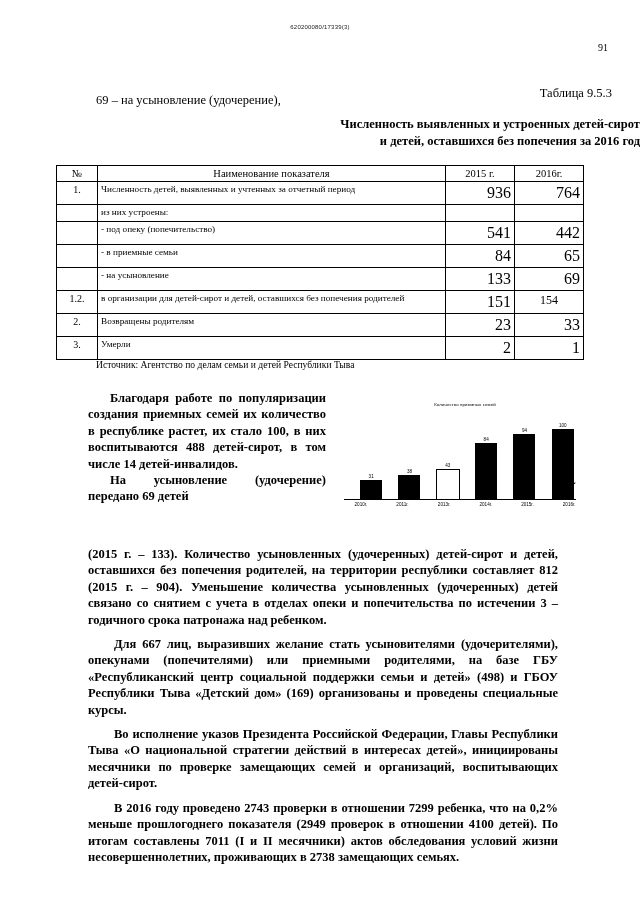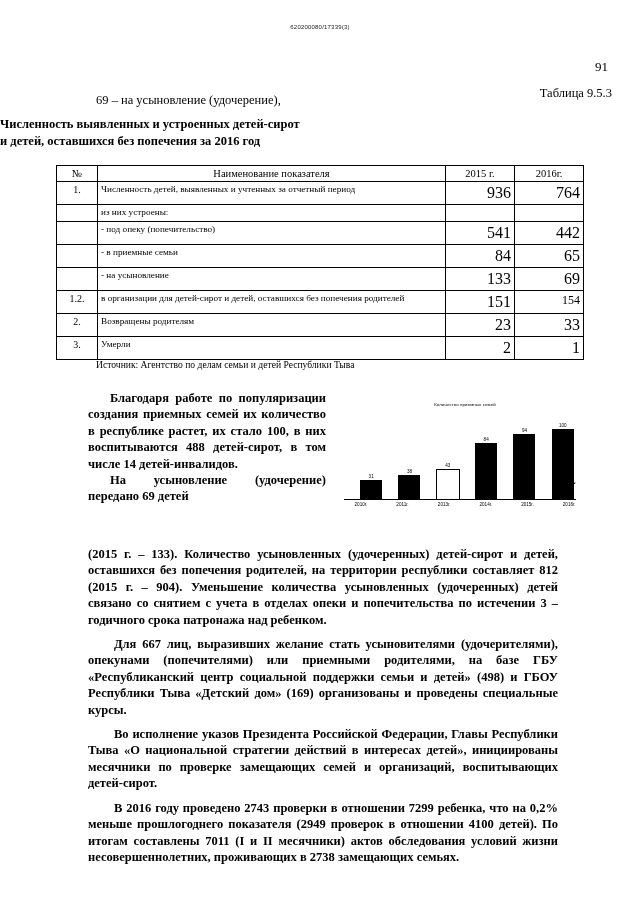--- a/index.html
+++ b/index.html
@@ -14,57 +14,56 @@
   .page { position:relative; width:640px; height:905px; }
 
   .doc-code {
     position:absolute; left:0; right:0; top:24px;
     text-align:center;
     font-family:"Liberation Sans", sans-serif;
     font-size:6px; letter-spacing:0.2px; color:#222;
   }
   .page-num {
     position:absolute; right:32px; top:42px;
-    font-size:13px;
-    margin-top:17px;
+    font-size:10px;
   }
 
   .line-69 {
     position:absolute; left:96px; top:62px;
     font-size:12.5px;
     margin-top:31px;
   }
   .table-caption-num {
     position:absolute; right:28px; top:86px;
     font-size:12.5px;
   }
   .table-title {
     position:absolute; left:0; right:0; top:116px;
-    text-align:left;
+    text-align:right;
     font-size:12.5px; font-weight:bold; line-height:17px;
   }
   .table-title div { white-space:nowrap; }
 
   table.stat {
     position:absolute; left:56px; top:165px;
     width:528px;
     border-collapse:collapse;
     font-size:9.2px;
   }
   table.stat td, table.stat th {
     border:1px solid #000;
     padding:2px 3px;
     vertical-align:top;
     font-weight:normal;
   }
   table.stat th { text-align:center; font-size:10.5px; padding:2px; }
   .c-num { width:34px; text-align:center; font-size:10px; vertical-align:top; }
   .c-name { width:auto; text-align:left; line-height:11.5px; }
   .c-y { width:62px; text-align:right; font-size:16px; vertical-align:middle; }
-  .c-y2 { width:62px; text-align:right; font-size:12px; vertical-align:bottom; }
+  .c-y2 { width:62px; text-align:center; font-size:12px; vertical-align:bottom; }
 
   .source {
     position:absolute; left:96px; top:359px;
     font-size:9.6px;
     text-align:center;
   }
 
   .body-text {
     position:absolute;
     font-size:12.5px;

